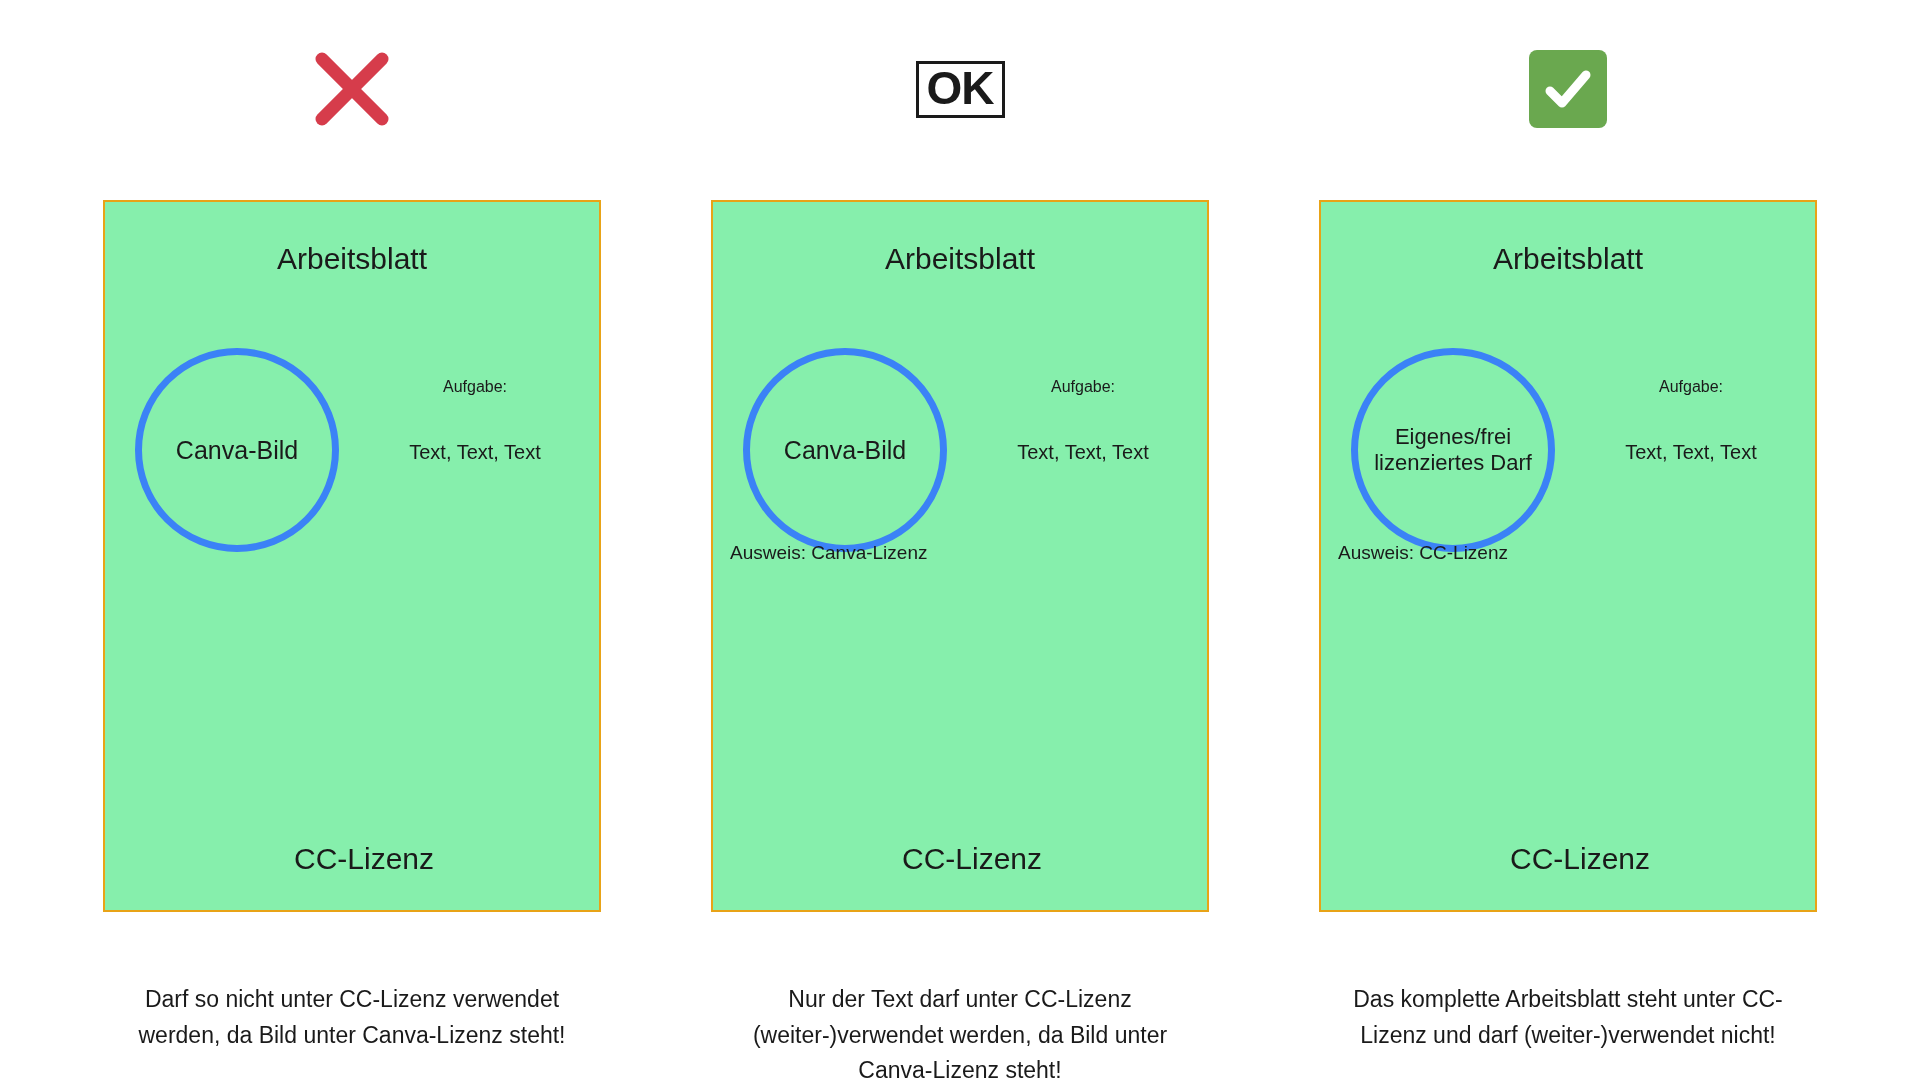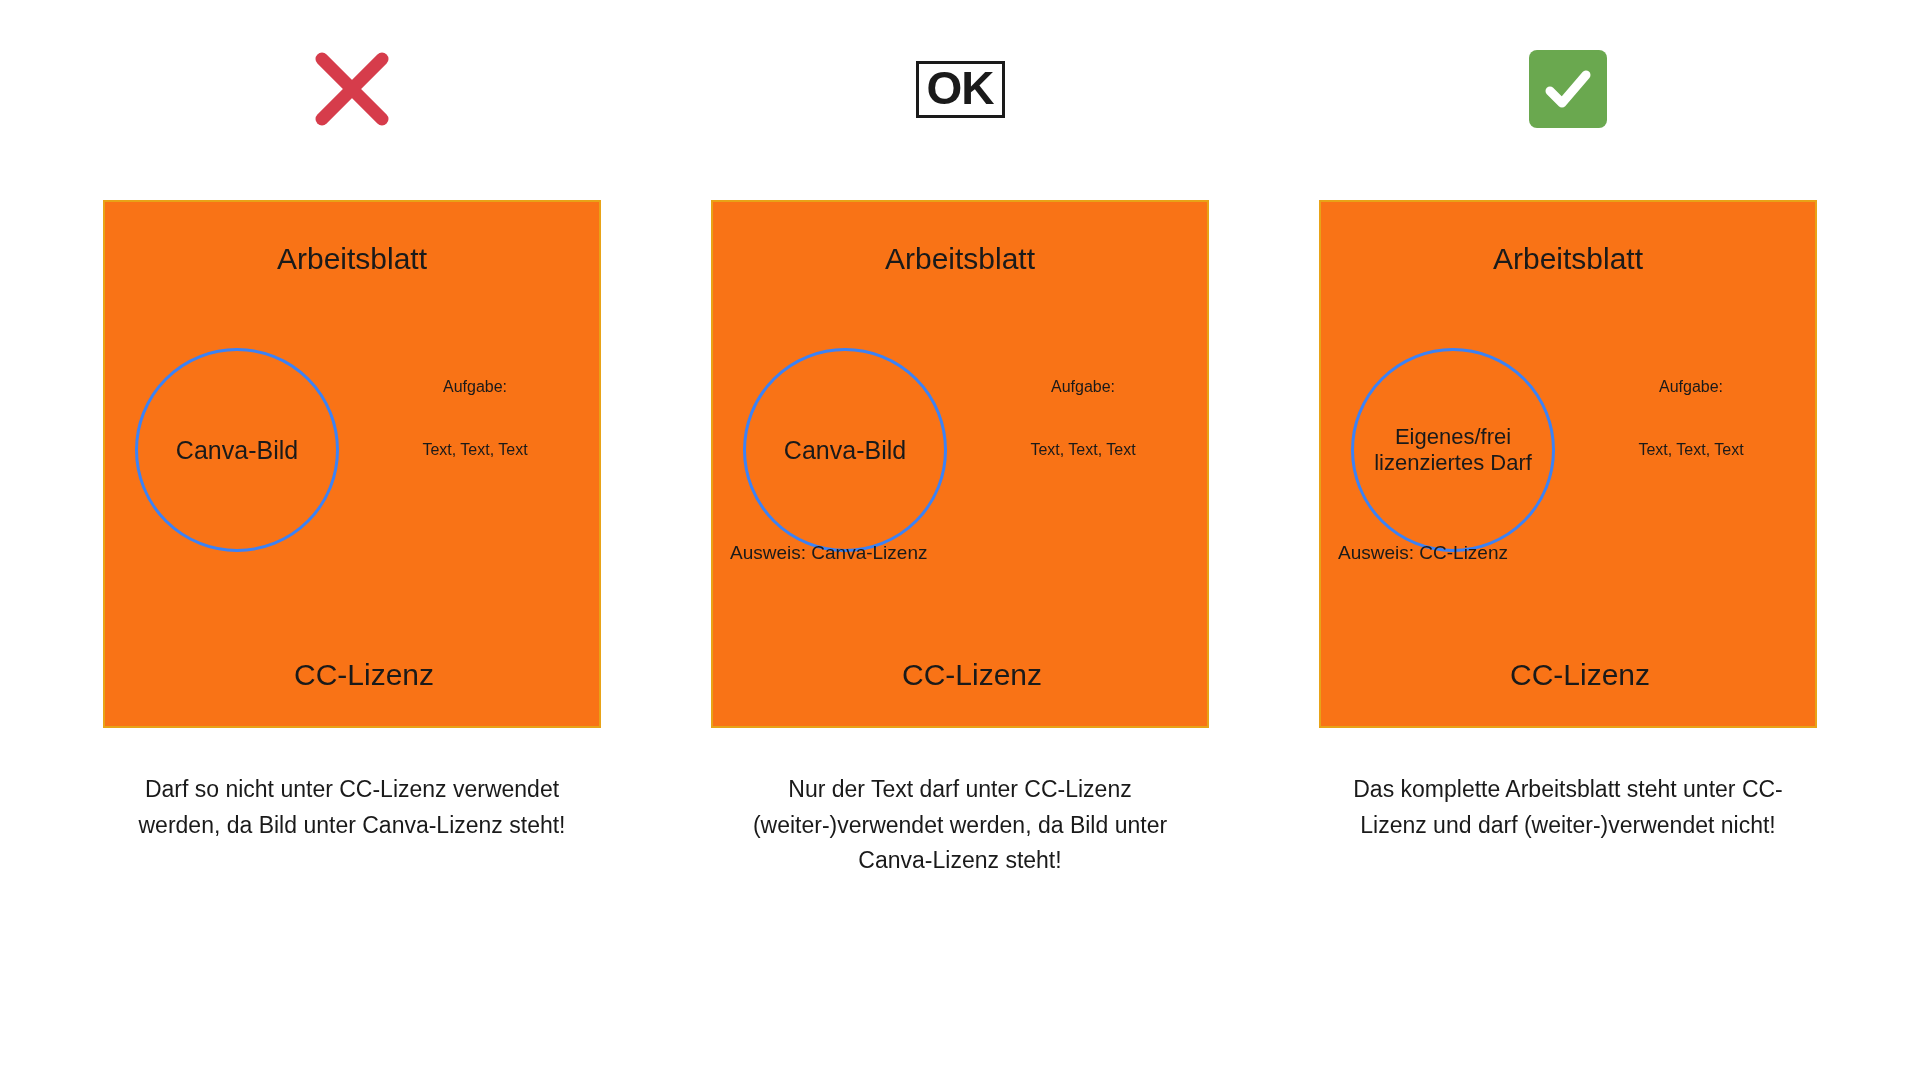--- a/index.html
+++ b/index.html
@@ -59,42 +59,42 @@
     display: flex;
     align-items: center;
     justify-content: center;
   }
   .mark-check svg { display: block; }
 
   
   .sheet {
     position: relative;
     width: 498px;
-    height: 528px;
+    height: 712px;
     border: 2px solid #e8a317;
-    background: #f97316;
+    background: #86efac;
     box-sizing: border-box;
     text-decoration: underline;
   }
   .sheet-title {
     position: absolute;
     top: 40px;
     left: 0;
     width: 100%;
     text-align: center;
     font-size: 30px;
     color: #1a1a1a;
   }
   .circle {
     position: absolute;
     top: 146px;
     left: 30px;
     width: 204px;
     height: 204px;
-    border: 3px solid #3b82f6;
+    border: 7px solid #3b82f6;
     border-radius: 50%;
     box-sizing: border-box;
     display: flex;
     align-items: center;
     justify-content: center;
     text-align: center;
     font-size: 25px;
     line-height: 1.2;
     color: #1a1a1a;
     padding: 0 6px;
@@ -107,21 +107,21 @@
     left: 258px;
     width: 224px;
     text-align: center;
   }
   .task-label {
     font-size: 16px;
     color: #1a1a1a;
     margin-bottom: 45px;
   }
   .task-text {
-    font-size: 16px;
+    font-size: 20px;
     color: #1a1a1a;
   }
   .ausweis {
     position: absolute;
     top: 340px;
     left: 17px;
     font-size: 19px;
     color: #1a1a1a;
   }
   .sheet-footer {
@@ -129,20 +129,21 @@
     bottom: 34px;
     left: 12px;
     width: 100%;
     text-align: center;
     font-size: 30px;
     color: #1a1a1a;
   }
 
   
   .caption {
+    margin-top: 26px;
     width: 470px;
     text-align: center;
     font-size: 23px;
     line-height: 1.55;
     color: #1a1a1a;
   }
 </style>
 </head>
 <body>
 

